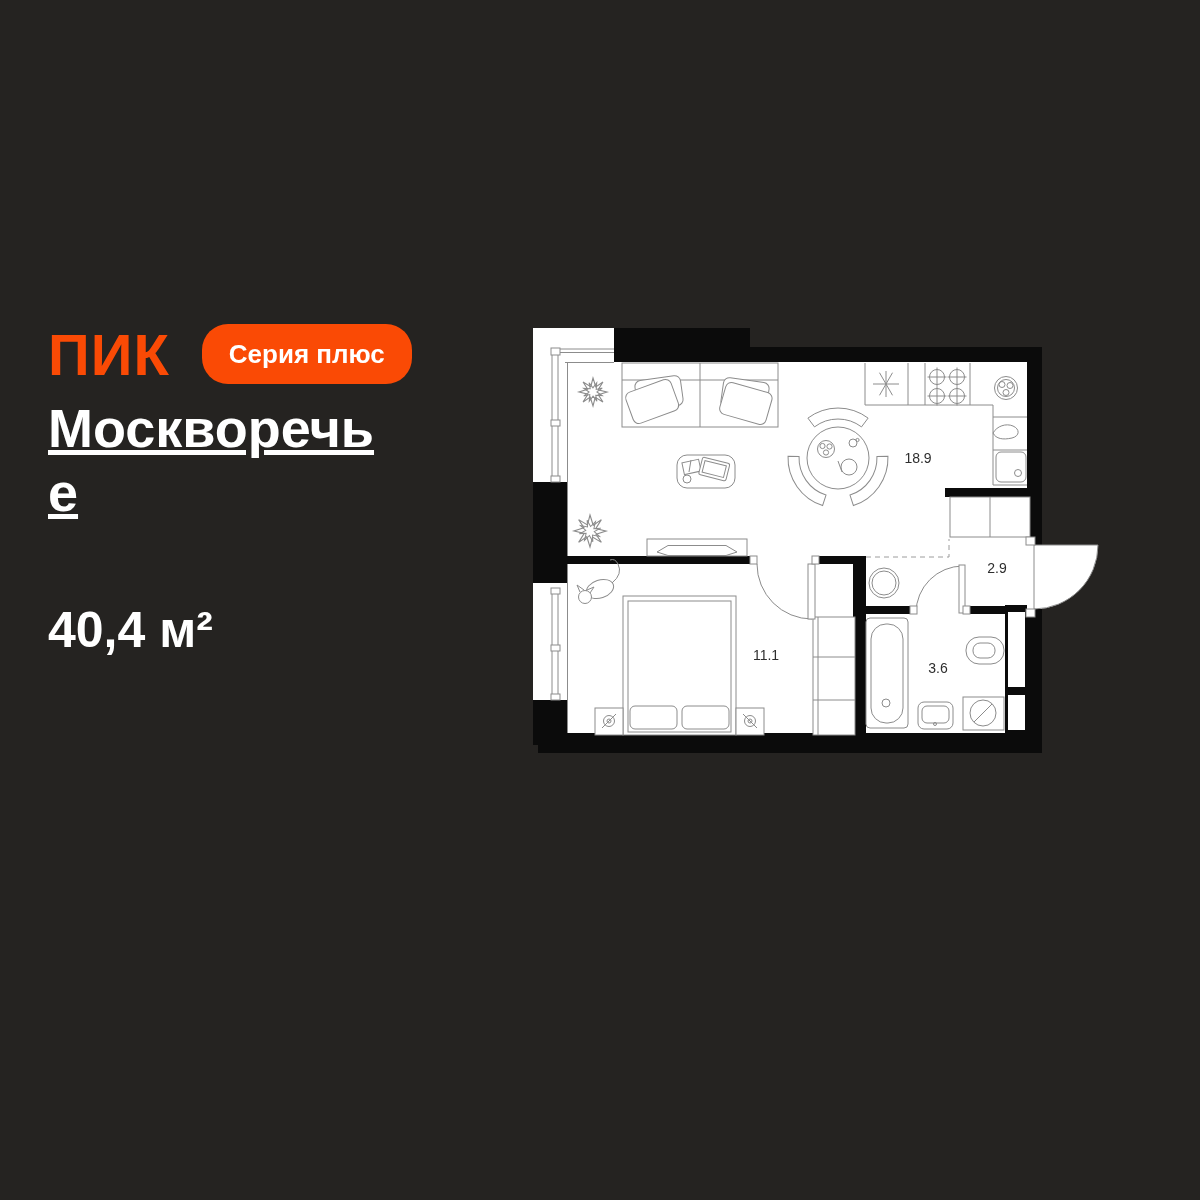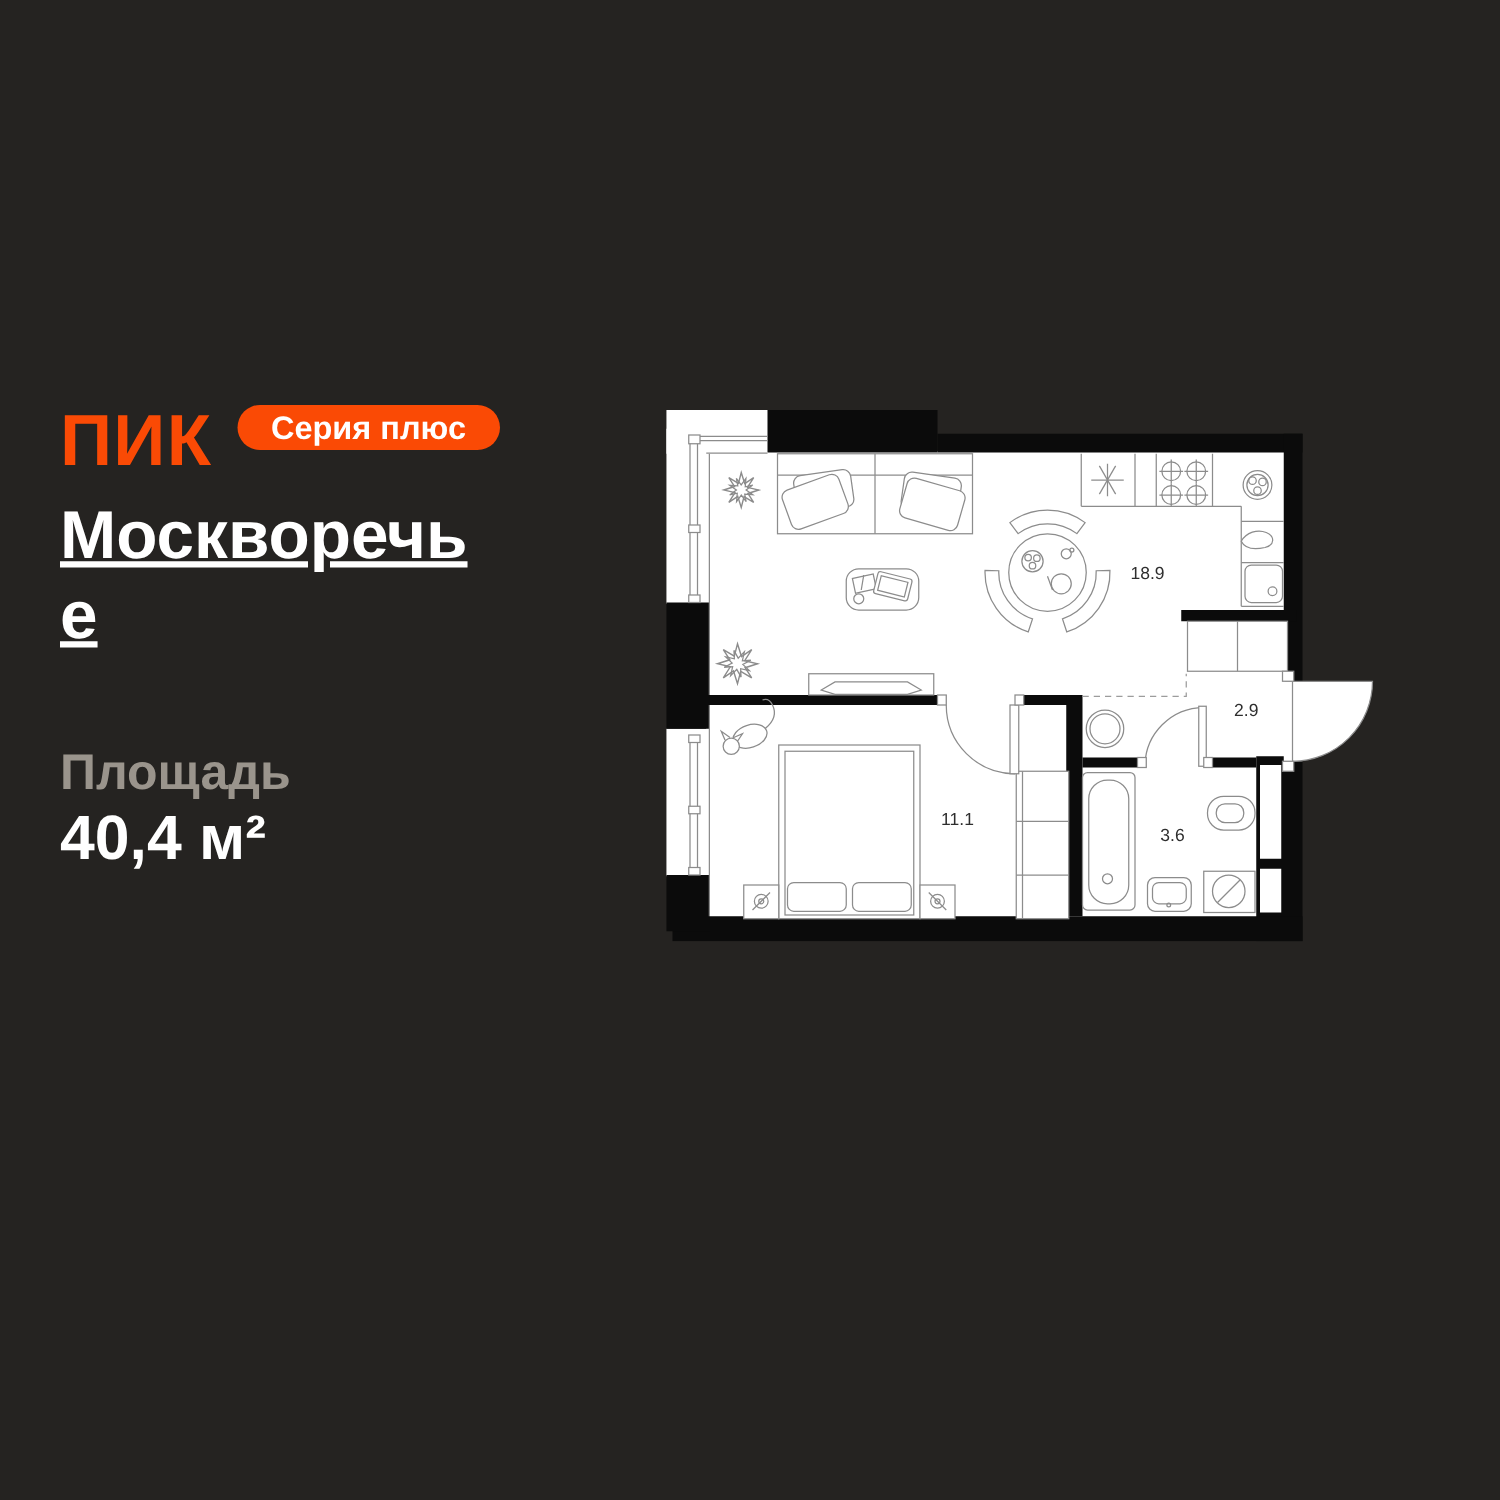--- a/index.html
+++ b/index.html
@@ -1,23 +1,23 @@
 <!DOCTYPE html>
 <html><head>
 <meta charset="utf-8">
 <style>
   html,body{margin:0;padding:0;}
   body{
     width:1200px;height:1200px;position:relative;overflow:hidden;
     background:#252321;
     font-family:"Liberation Sans",sans-serif;
   }
-  .brand-row{position:absolute;left:48px;top:324px;display:flex;align-items:flex-start;gap:20px;}
+  .brand-row{position:absolute;left:48px;top:324px;display:flex;align-items:flex-end;gap:32px;}
   .pik-logo{color:#fa4a05;font-size:58px;font-weight:900;line-height:1;letter-spacing:1px;}
-  .series-badge{background:#fa4a05;color:#fff;height:36px;border-radius:26px;display:flex;align-items:center;padding:0 27px;font-size:26px;font-weight:700;white-space:nowrap;}
+  .series-badge{background:#fa4a05;color:#fff;height:60px;border-radius:26px;display:flex;align-items:center;padding:0 27px;font-size:26px;font-weight:700;white-space:nowrap;}
   .project-title{position:absolute;left:48px;top:396px;margin:0;max-width:356px;color:#ffffff;font-size:54px;font-weight:700;line-height:64px;overflow-wrap:anywhere;word-break:break-word;text-decoration:underline;}
   .area-block{position:absolute;left:48px;top:598px;}
   .area-label{color:#9a948c;font-size:40px;font-weight:600;line-height:40px;}
   .area-value{color:#ffffff;font-size:50px;font-weight:700;line-height:56px;margin-top:4px;}
   .plan{position:absolute;left:533px;top:327px;}
   .wall{fill:#0b0b0b;}
   .floor{fill:#ffffff;}
   .ln{stroke:#8c8c8c;stroke-width:1;fill:none;}
   .lnw{stroke:#8c8c8c;stroke-width:1;fill:#ffffff;}
   .dash{stroke:#9c9c9c;stroke-width:1;fill:none;stroke-dasharray:5 4;}
@@ -27,21 +27,20 @@
 <body>
 
 <div class="brand-row">
   <div class="pik-logo">ПИК</div>
   <div class="series-badge">Серия плюс</div>
 </div>
 
 <h1 class="project-title">Москворечье</h1>
 
 <div class="area-block">
-  <div class="area-label">Площадь</div>
   <div class="area-value">40,4 м²</div>
 </div>
 
 <svg class="plan" width="570" height="426" viewBox="533 327 570 426">
 
   <g>
     <rect class="floor" x="533" y="328" width="82" height="35"></rect>
     <rect class="floor" x="533" y="343" width="35" height="140"></rect>
     <rect class="floor" x="533" y="583" width="35" height="118"></rect>
     <rect class="floor" x="565" y="361" width="463" height="373"></rect>

